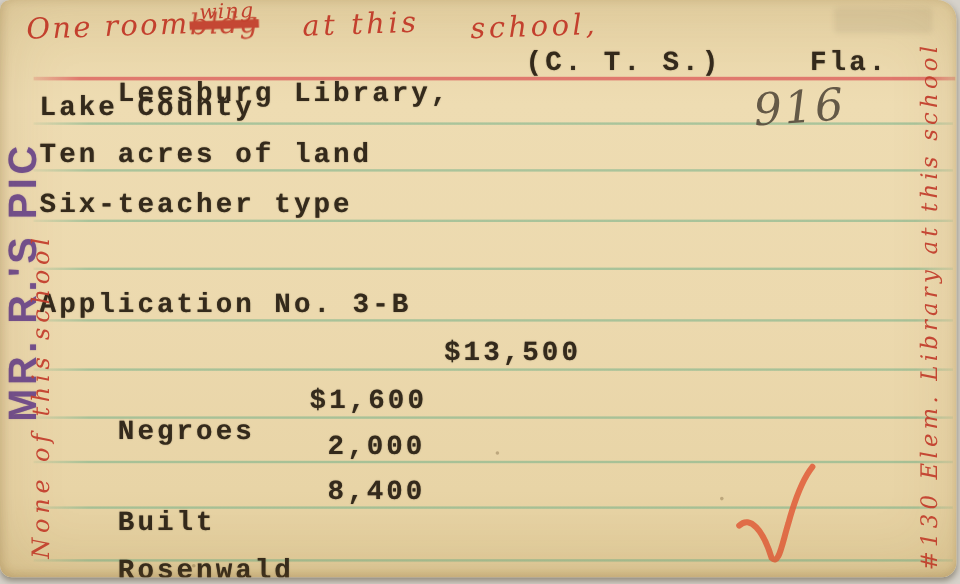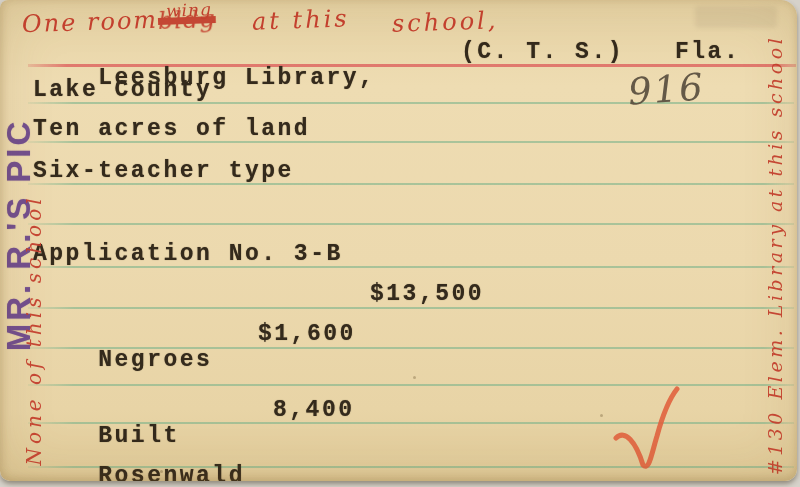--- a/index.html
+++ b/index.html
@@ -30,21 +30,21 @@
     background:linear-gradient(90deg,rgba(220,100,95,.25),rgba(222,104,98,.85) 5%,rgba(222,104,98,.85) 97%,rgba(222,104,98,.4));
   }
   .typed{
     position:absolute;left:33px;height:26px;
     font-family:"Liberation Mono","DejaVu Sans Mono",monospace;
     font-weight:700;font-size:23px;letter-spacing:2.5px;
     color:#342a1c;text-shadow:0 0 1px rgba(40,30,15,.55);
     white-space:pre;
   }
   .typed .val{position:absolute;top:0;}
-  .title-suffix{position:absolute;left:428px;top:0;}
+  .title-suffix{position:absolute;left:405px;top:0;}
   .state{position:absolute;left:642px;top:0;}
   .pencil{
     position:absolute;left:628px;top:68px;
     font-family:"DejaVu Serif",serif;font-style:italic;
     font-size:37px;color:#564b3c;transform:rotate(-4deg);opacity:.9;
     letter-spacing:2px;
   }
   .script{
     font-family:"DejaVu Serif",serif;font-style:italic;
     color:#c6402f;
@@ -123,20 +123,21 @@
   <div class="typed" style="top:158px"><span>Six-teacher type</span></div>
   <div class="typed" style="top:241px"><span>Application No. 3-B</span></div>
   <div class="typed" style="top:281px">
     <span class="val" style="left:337px">$13,500</span>
   </div>
   <div class="typed" style="top:321px">
     <span>Negroes</span>
     <span class="val" style="left:225px">$1,600</span>
   </div>
   <div class="typed" style="top:359px">
+    <span class="val" style="left:240px">2,000</span>
   </div>
   <div class="typed" style="top:397px">
     <span>Built</span>
     <span class="val" style="left:240px">8,400</span>
   </div>
   <div class="typed" style="top:437px">
     <span>Rosenwald</span>
   </div>
 
   <div class="stamp">MR. R.'S PIC</div>

